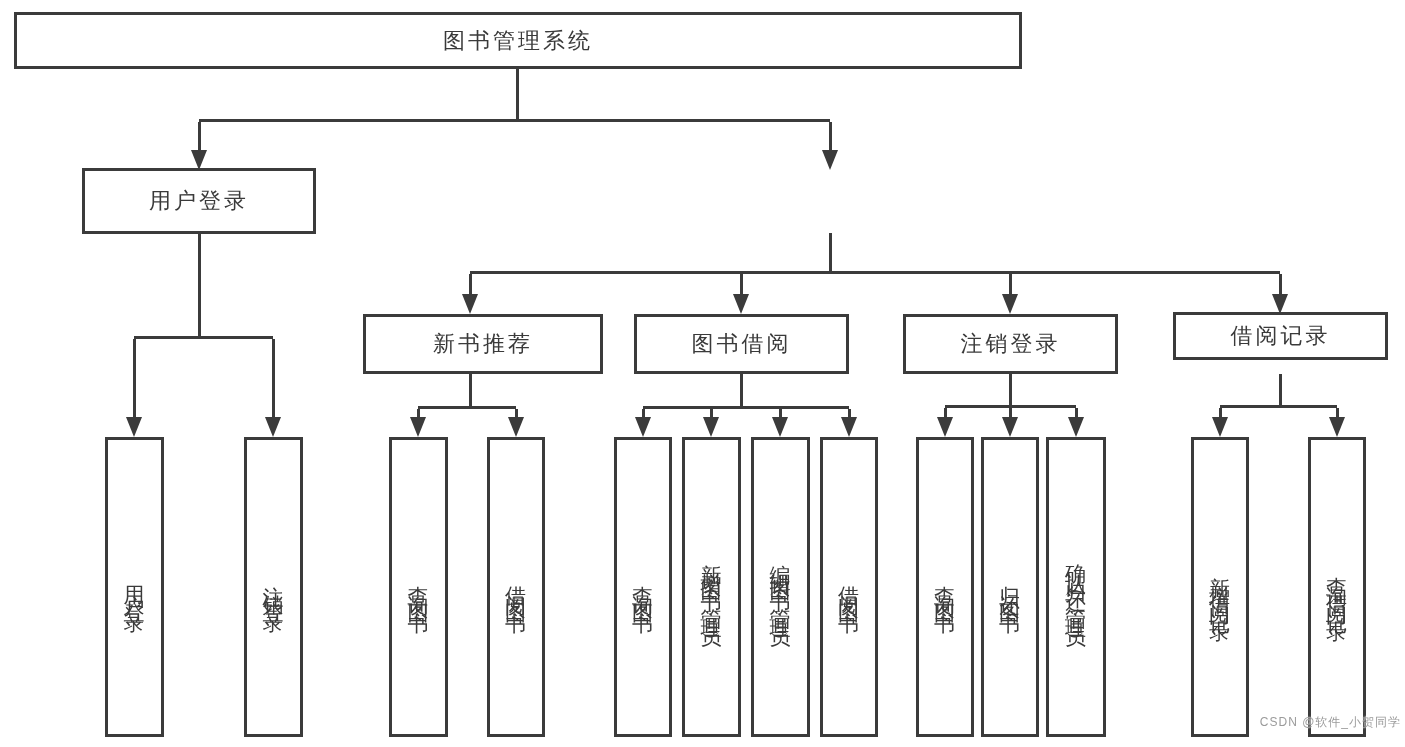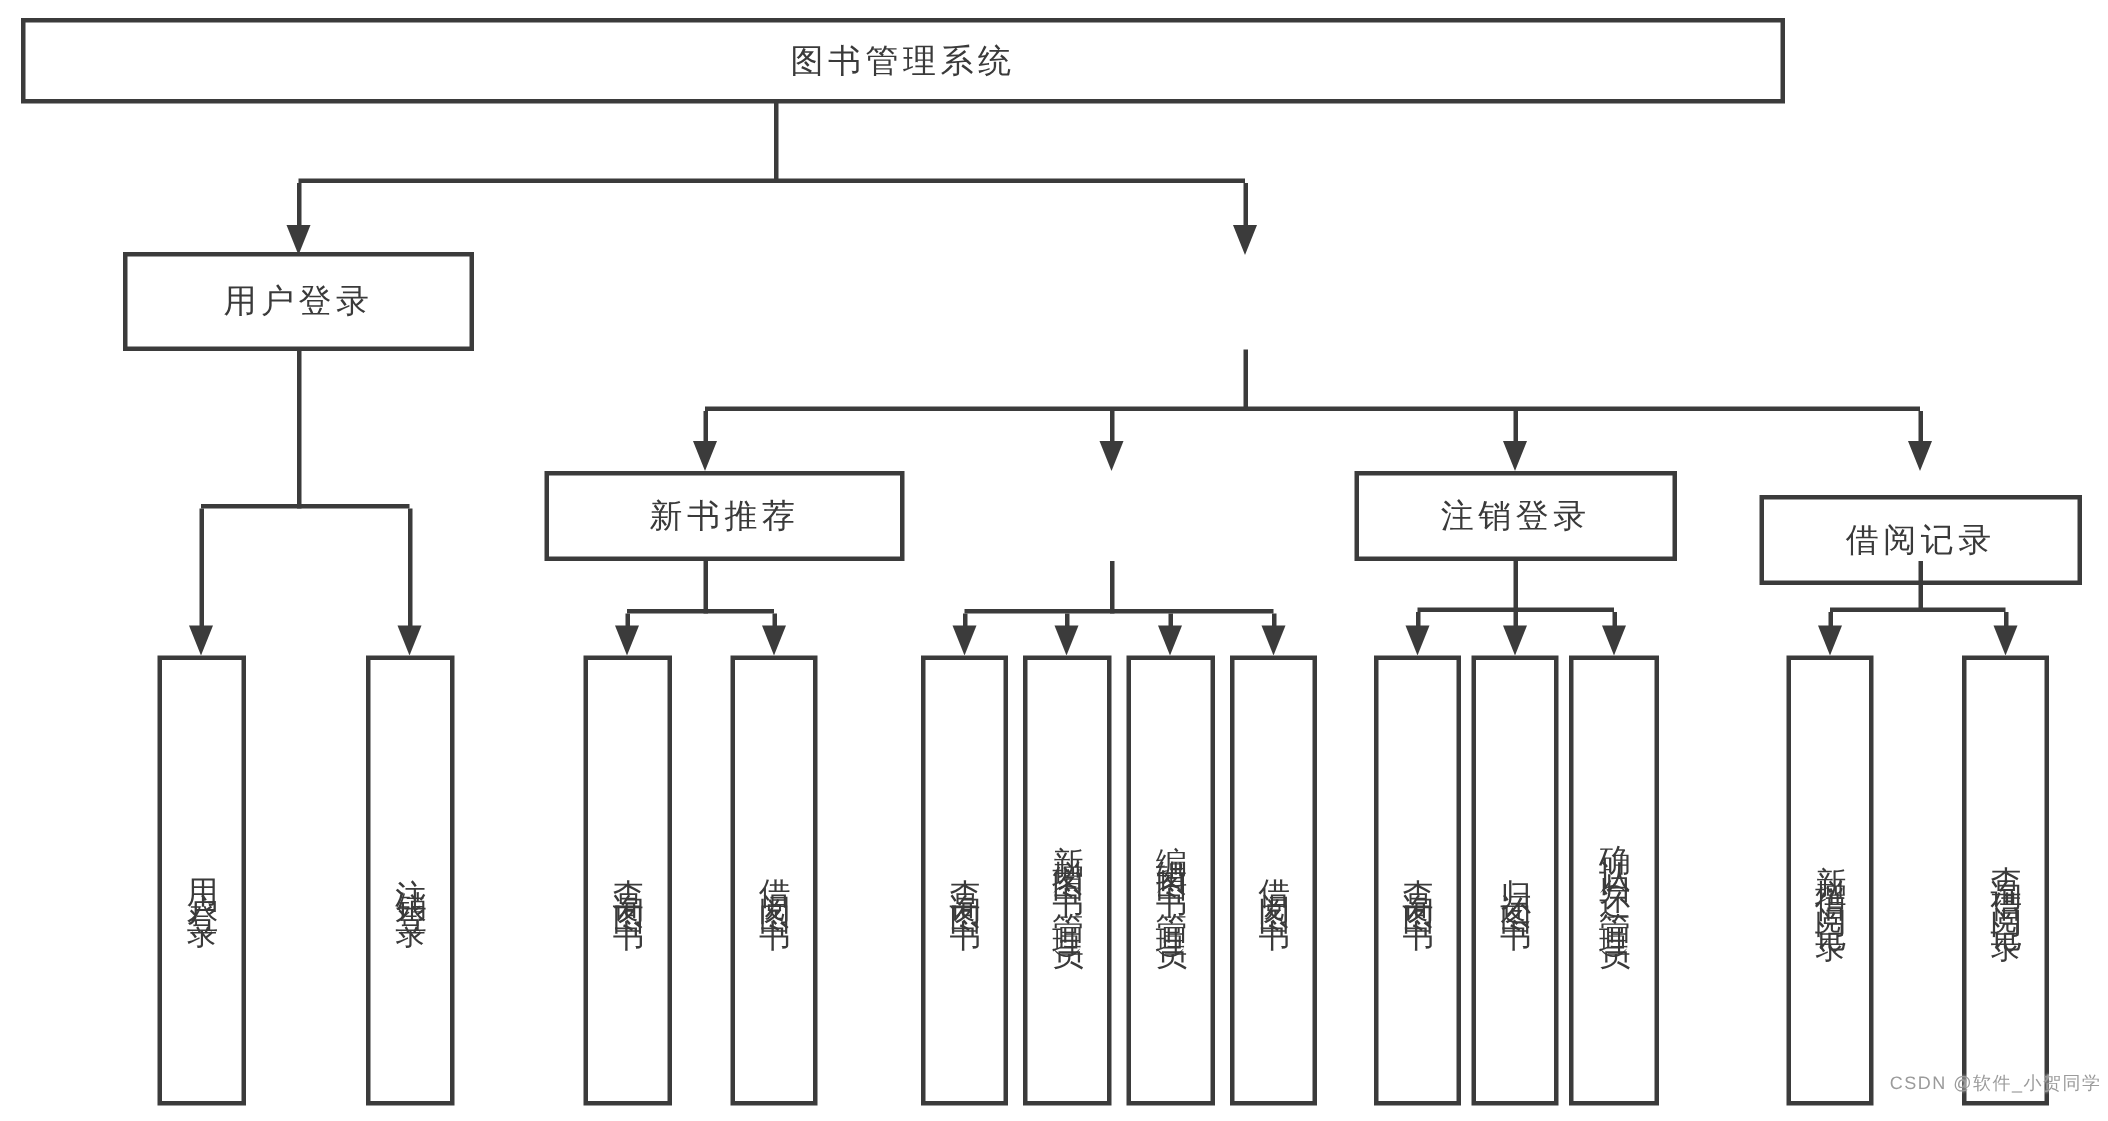--- a/index.html
+++ b/index.html
@@ -28,21 +28,21 @@
     position:absolute;top:714px;right:4px;z-index:5;
     font-size:12px;color:var(--watermark,#9b9b9b);
     text-shadow:0 0 2px #ffffff;letter-spacing:1px;white-space:nowrap;
   }
 </style>
 </head>
 <body>
 
 <div class="canvas">
 
-  <div class="node hnode" style="left:14px;top:12px;width:1176px;height:57px;text-align:center;">
+  <div class="node hnode" style="left:14px;top:12px;width:1008px;height:57px;text-align:center;">
     <span>图书管理系统</span>
   </div>
 
   <div class="vline" style="left:516px;top:66px;height:56px;"></div>
   <div class="hline" style="left:199px;top:119px;width:631px;"></div>
   <div class="vline" style="left:198px;top:122px;height:30px;"></div>
   <div class="arrow" style="left:191px;top:150px;"></div>
   <div class="vline" style="left:829px;top:122px;height:30px;"></div>
   <div class="arrow" style="left:822px;top:150px;"></div>
 
@@ -64,24 +64,27 @@
   <div class="vline" style="left:740px;top:274px;height:22px;"></div>
   <div class="arrow" style="left:733px;top:294px;"></div>
   <div class="vline" style="left:1009px;top:274px;height:22px;"></div>
   <div class="arrow" style="left:1002px;top:294px;"></div>
   <div class="vline" style="left:1279px;top:274px;height:22px;"></div>
   <div class="arrow" style="left:1272px;top:294px;"></div>
 
   <div class="node hnode" style="left:363px;top:314px;width:240px;height:60px;">
     <span>新书推荐</span>
   </div>
+  <div class="node hnode" style="left:634px;top:314px;width:215px;height:60px;">
+    <span>图书借阅</span>
+  </div>
   <div class="node hnode" style="left:903px;top:314px;width:215px;height:60px;">
     <span>注销登录</span>
   </div>
-  <div class="node hnode" style="left:1173px;top:330px;width:215px;height:60px;">
+  <div class="node hnode" style="left:1173px;top:312px;width:215px;height:48px;">
     <span>借阅记录</span>
   </div>
 
   <div class="vline" style="left:469px;top:374px;height:35px;"></div>
   <div class="hline" style="left:418px;top:406px;width:98px;"></div>
   <div class="vline" style="left:417px;top:409px;height:10px;"></div>
   <div class="arrow" style="left:410px;top:417px;"></div>
   <div class="vline" style="left:515px;top:409px;height:10px;"></div>
   <div class="arrow" style="left:508px;top:417px;"></div>
 

